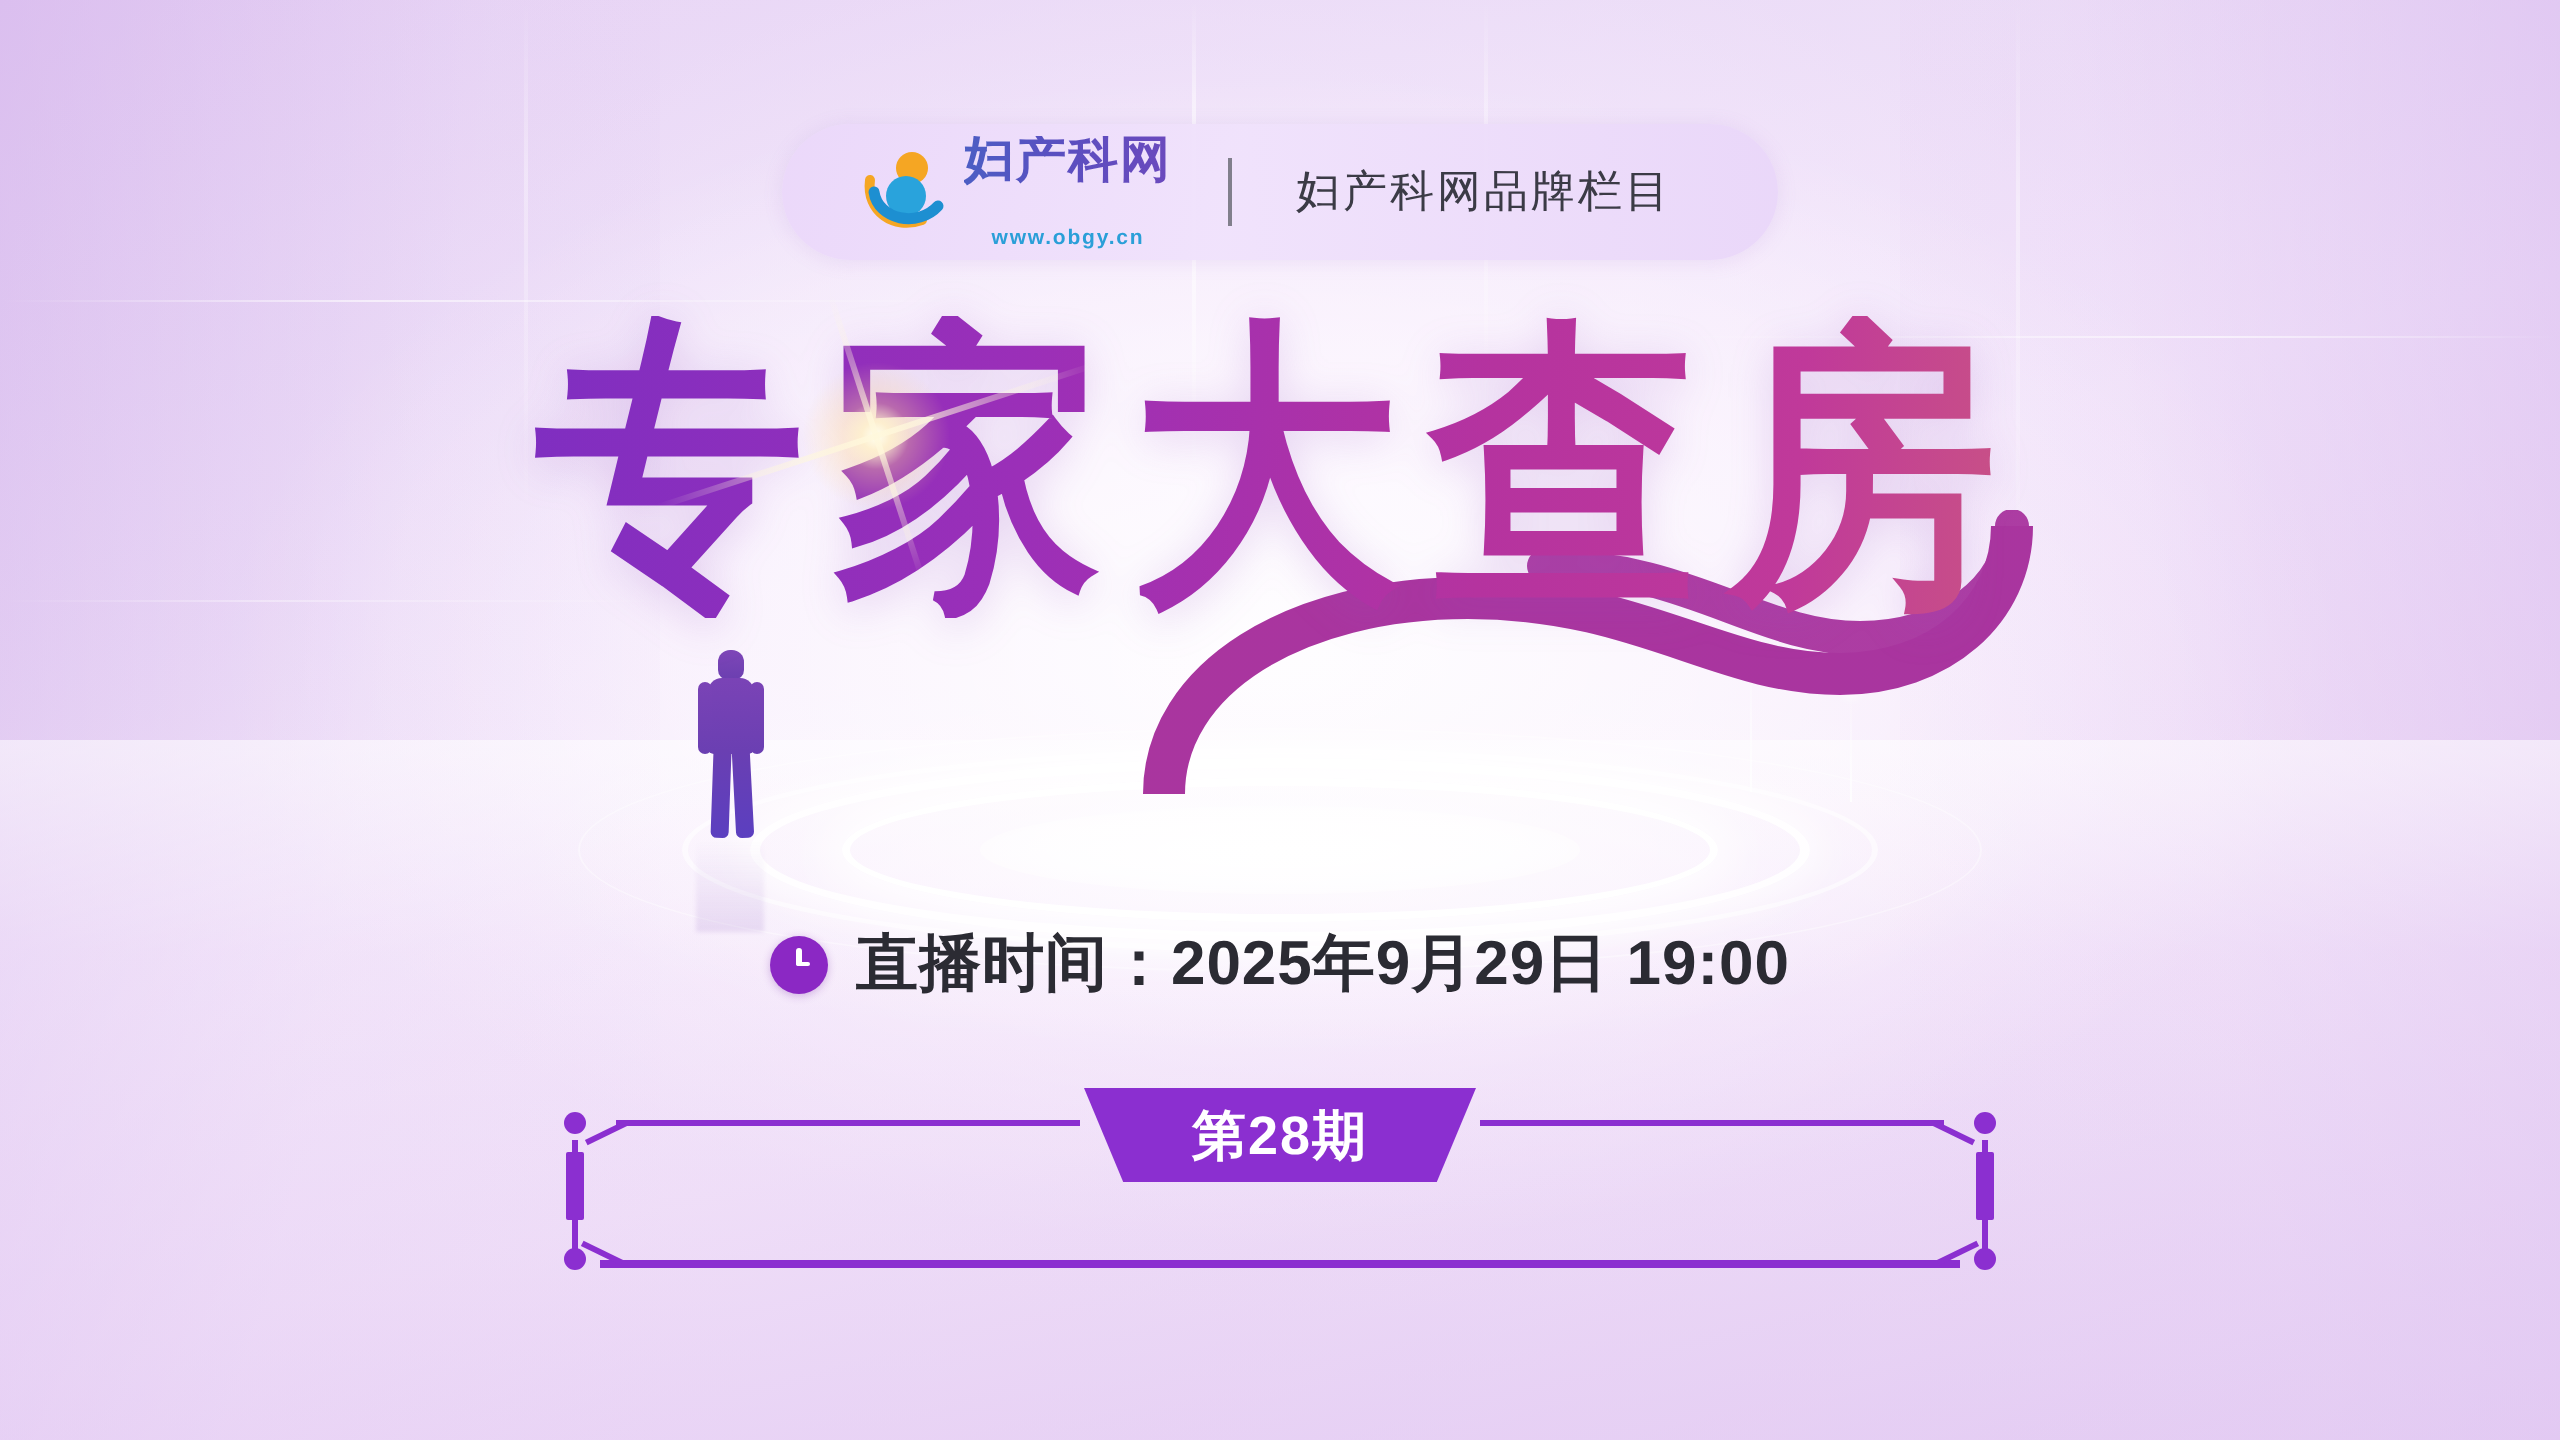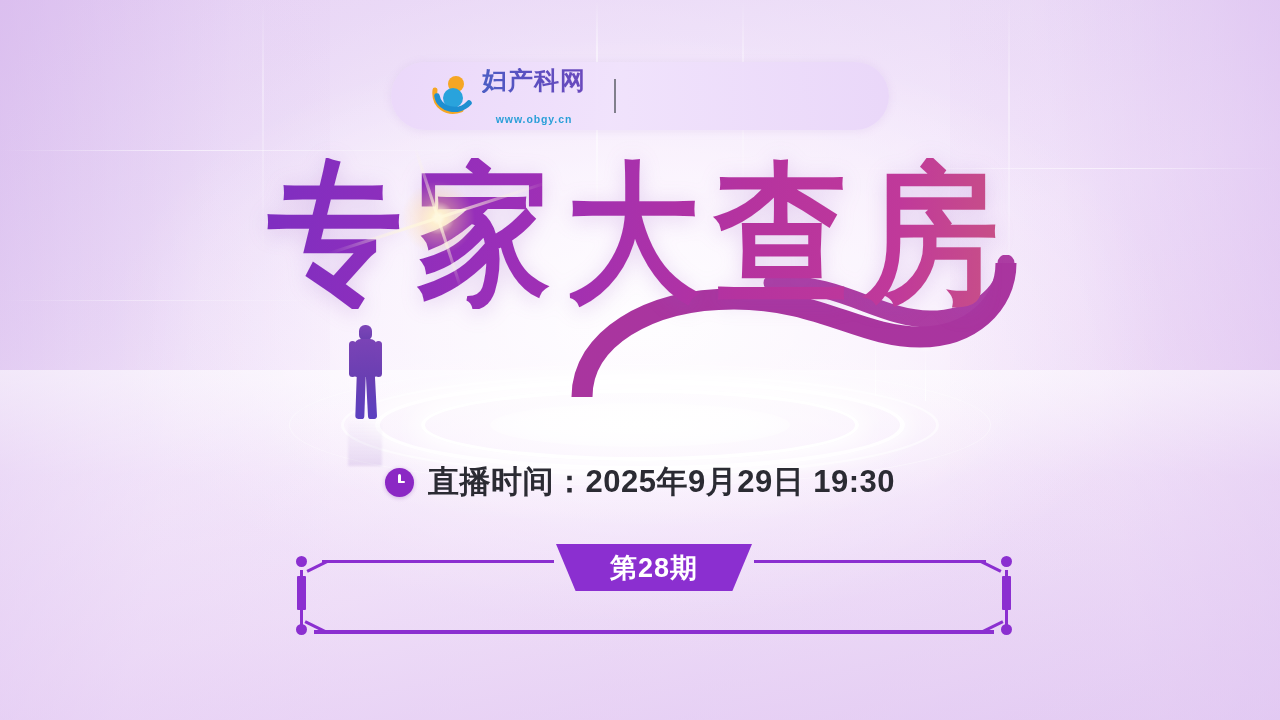--- a/index.html
+++ b/index.html
@@ -112,21 +112,21 @@
   .flare:after{width:3px;height:150px;transform:translate(-50%,-50%) rotate(-18deg);background:linear-gradient(180deg,rgba(255,230,180,0) 0%,rgba(255,248,220,0.8) 50%,rgba(255,230,180,0) 100%);}
   
   .daterow{
     position:absolute;left:0;right:0;top:461px;display:flex;align-items:center;justify-content:center;gap:14px;
   }
   .clock{width:29px;height:29px;border-radius:50%;background:#8b28c4;position:relative;flex:0 0 29px;box-shadow:0 1px 4px rgba(120,40,170,.3);}
   .clock:before{content:"";position:absolute;left:13px;top:6px;width:2.6px;height:9px;background:#fff;border-radius:2px;}
   .clock:after{content:"";position:absolute;left:13.5px;top:13px;width:7px;height:2.6px;background:#fff;border-radius:2px;}
   .datetxt{font-size:31px;font-weight:700;color:#2b2b33;letter-spacing:.5px;}
   
-  .frame{position:absolute;left:292px;top:548px;width:724px;height:96px;}
+  .frame{position:absolute;left:278px;top:548px;width:724px;height:96px;}
   .fr-line{position:absolute;background:#8b2fd0;}
   .fr-top-l{left:30px;top:12px;height:3px;width:232px;}
   .fr-top-r{right:30px;top:12px;height:3px;width:232px;}
   .fr-bot{left:22px;bottom:10px;height:4px;width:680px;}
   .fr-corner{position:absolute;width:3px;background:#8b2fd0;}
   .cl{left:8px;top:22px;height:62px;}
   .cr{right:8px;top:22px;height:62px;}
   .fr-thick{position:absolute;width:9px;background:#8b2fd0;border-radius:1px;}
   .tl{left:5px;top:28px;height:34px;}
   .tr{right:5px;top:28px;height:34px;}
@@ -224,28 +224,29 @@
         <circle cx="22" cy="22" r="10" fill="#29a3dc"></circle>
         <path d="M4 14 C2 30, 16 39, 30 34" stroke="#f5a623" stroke-width="5" fill="none" stroke-linecap="round"></path>
         <path d="M6 20 C8 34, 28 38, 38 27" stroke="#1d8fd1" stroke-width="5.5" fill="none" stroke-linecap="round"></path>
       </svg>
       <div class="logo-txt">
         <div class="logo-cn">妇产科网</div>
         <div class="logo-url">www.obgy.cn</div>
       </div>
     </div>
     <div class="pill-div"></div>
+    <div class="pill-txt">妇产科网品牌栏目</div>
   </div>
 
   <div class="title">专家大查房</div>
   <div class="flare"></div>
 
   <div class="daterow">
     <div class="clock"></div>
-    <div class="datetxt">直播时间：2025年9月29日 19:30</div>
+    <div class="datetxt">直播时间：2025年9月29日 19:00</div>
   </div>
 
   <div class="frame">
     <div class="fr-line fr-top-l"></div>
     <div class="fr-line fr-top-r"></div>
     <div class="fr-line fr-bot"></div>
     <div class="fr-corner cl"></div>
     <div class="fr-corner cr"></div>
     <div class="fr-thick tl"></div>
     <div class="fr-thick tr"></div>

